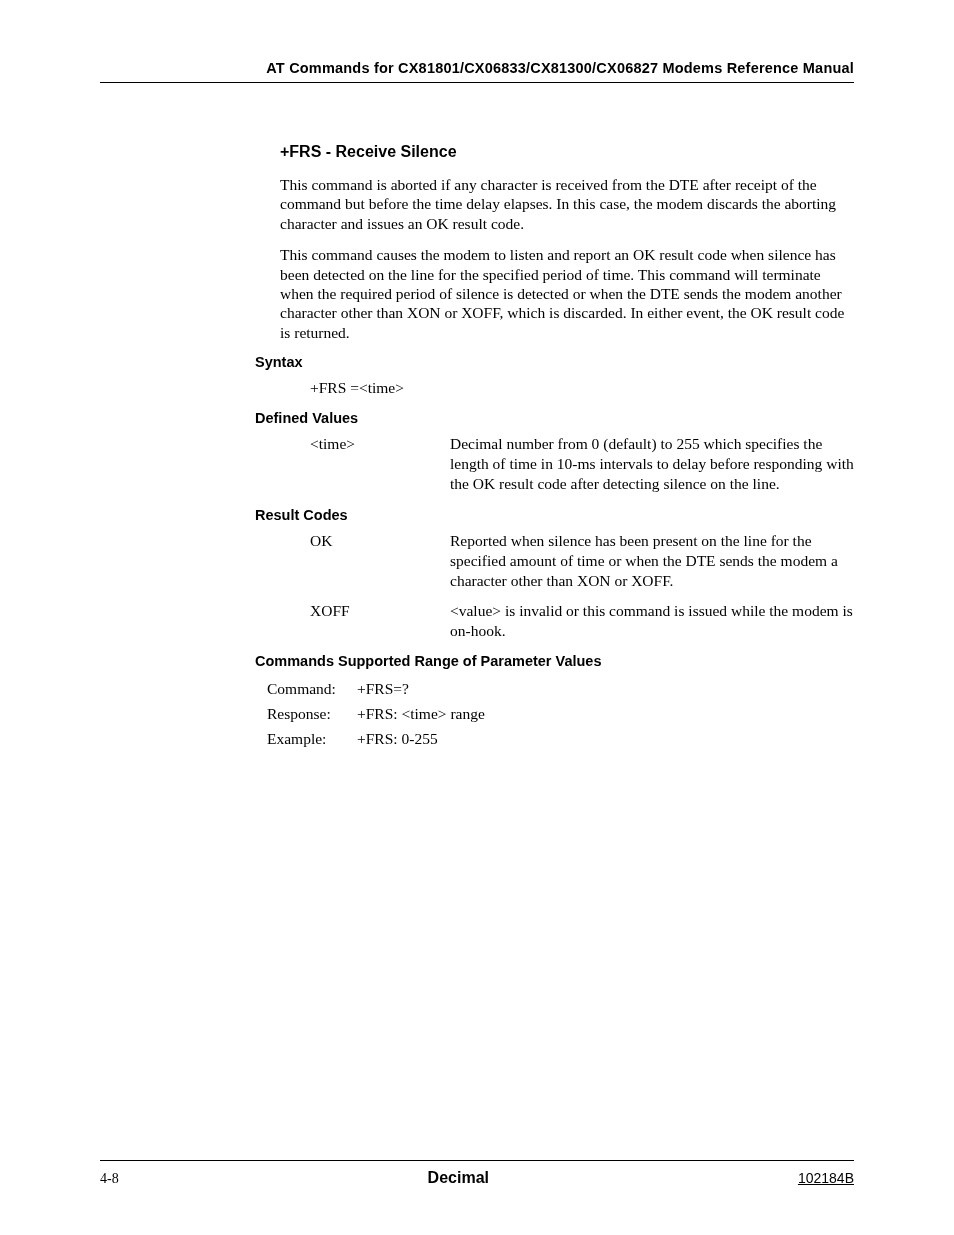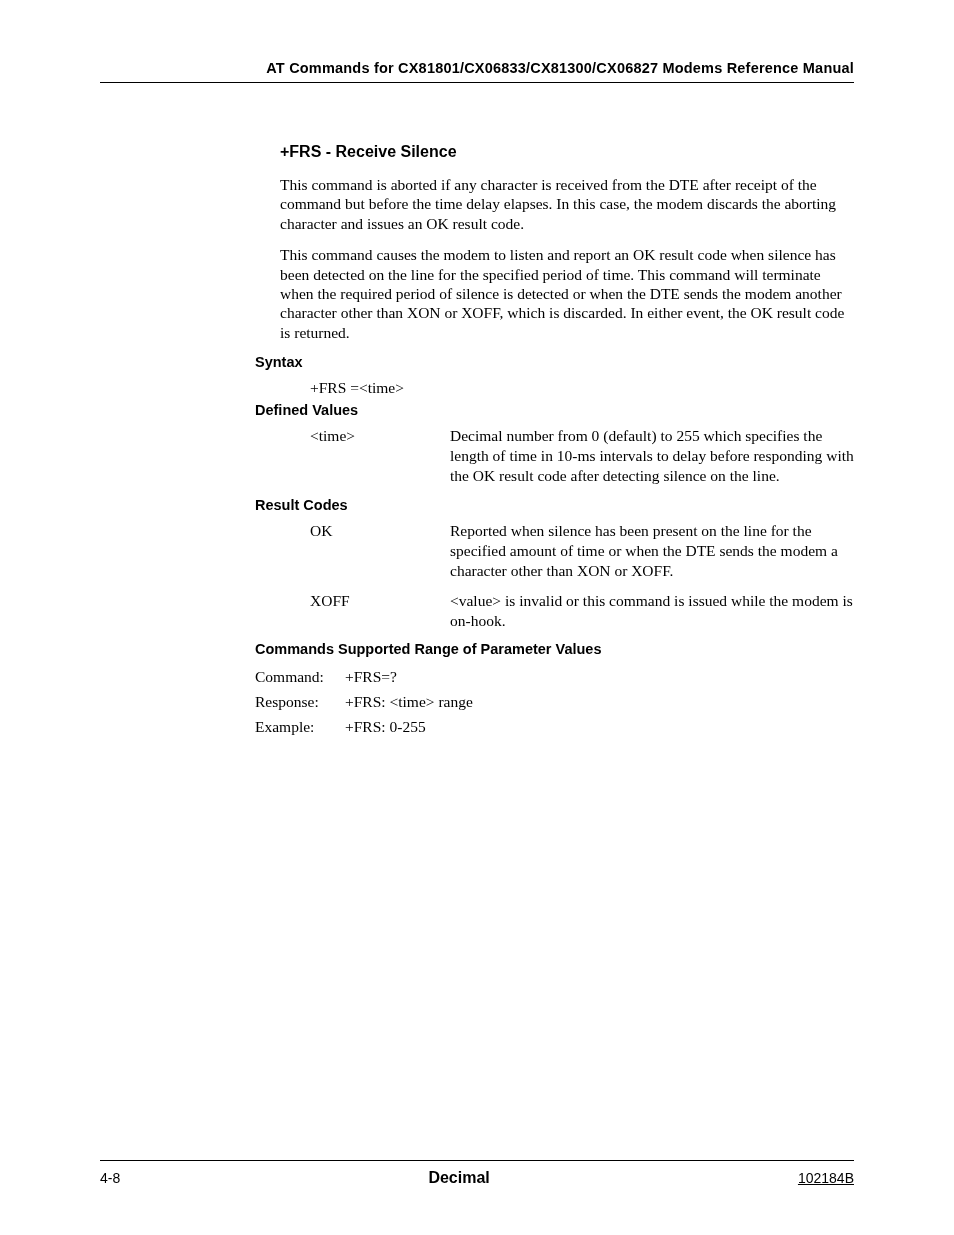--- a/index.html
+++ b/index.html
@@ -38,21 +38,21 @@
     font-weight: 900;
     font-size: 16px;
     margin: 0 0 14px 0;
     font-stretch: condensed;
     letter-spacing: 0px;
   }
   .subhead {
     font-family: "Arial Black", Arial, sans-serif;
     font-weight: 900;
     font-size: 14.5px;
-    margin: 2px 0 8px -25px;
+    margin: 12px 0 8px -25px;
     font-stretch: condensed;
   }
   p.body {
     font-size: 15.5px;
     line-height: 1.25;
     margin: 0 0 12px 0;
     text-align: left;
   }
   .indent-line {
     font-size: 15.5px;
@@ -74,40 +74,41 @@
   }
   .rep-row {
     display: flex;
     font-size: 15.5px;
     line-height: 1.6;
     margin-left: -25px;
   }
   .rep-label {
     width: 90px;
     flex: 0 0 90px;
+    margin-left: 12px;
   }
   .footer {
     position: absolute;
     left: 100px;
     right: 100px;
     bottom: 48px;
     border-top: 1.5px solid #000;
     padding-top: 8px;
     display: flex;
     justify-content: space-between;
     align-items: baseline;
     font-size: 15px;
   }
   .footer-center {
     font-family: Arial, Helvetica, sans-serif;
     font-weight: bold;
     font-size: 16px;
   }
   .footer-left {
-    font-family: Liberation Sans, sans-serif;
+    font-family: Liberation Serif, serif;
     font-size: 14px;
   }
   .footer-right {
     font-family: Arial, Helvetica, sans-serif;
     font-size: 14px;
     text-decoration: underline;
   }
 </style>
 </head>
 <body>

